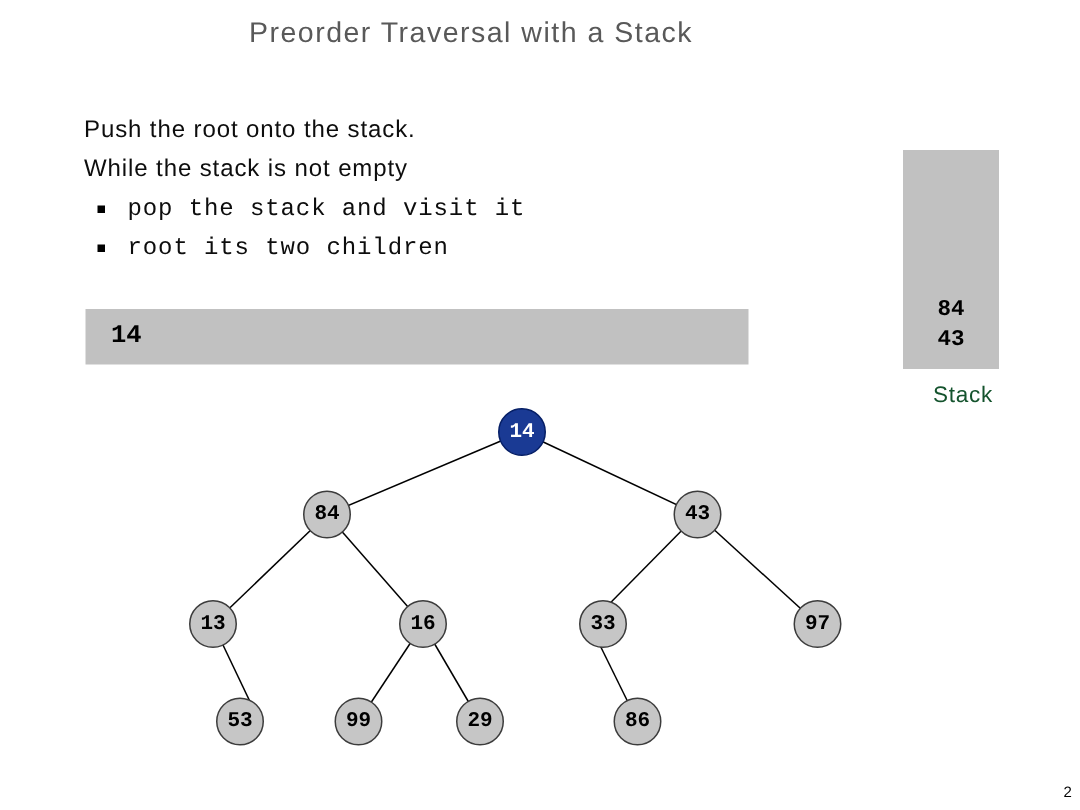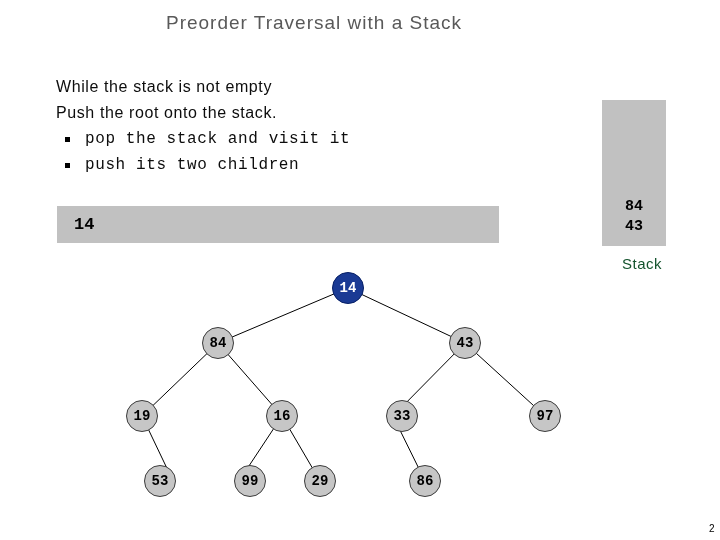--- a/index.html
+++ b/index.html
@@ -55,29 +55,29 @@
   .page-number{
     position:absolute;left:709px;top:523px;font-size:10px;color:#000;
   }
 </style>
 </head>
 <body>
 
 <div class="slide-title">Preorder Traversal with a Stack</div>
 
 <div class="algo">
+  <div class="algo-line">Push the root onto the stack.</div>
   <div class="algo-line">While the stack is not empty</div>
-  <div class="algo-line">Push the root onto the stack.</div>
   <div class="bullet-row">
     <span class="bullet-sq"></span>
     <span>pop the stack and visit it</span>
   </div>
   <div class="bullet-row">
     <span class="bullet-sq"></span>
-    <span>push its two children</span>
+    <span>root its two children</span>
   </div>
 </div>
 
 <div class="visited-box">
   <span>14</span>
 </div>
 
 <div class="stack-box">
   <div>84</div>
   <div>43</div>
@@ -94,23 +94,23 @@
     <line x1="465" y1="343" x2="545" y2="416" stroke="#000" stroke-width="1"></line>
     <line x1="142" y1="416" x2="173" y2="481" stroke="#000" stroke-width="1"></line>
     <line x1="282" y1="416" x2="239" y2="481" stroke="#000" stroke-width="1"></line>
     <line x1="282" y1="416" x2="320" y2="481" stroke="#000" stroke-width="1"></line>
     <line x1="393" y1="416" x2="425" y2="481" stroke="#000" stroke-width="1"></line>
   </svg>
 
   <div class="tree-node root" style="left:332px;top:272px;">14</div>
   <div class="tree-node" style="left:202px;top:327px;">84</div>
   <div class="tree-node" style="left:449px;top:327px;">43</div>
-  <div class="tree-node" style="left:126px;top:400px;">19</div>
+  <div class="tree-node" style="left:126px;top:400px;">13</div>
   <div class="tree-node" style="left:266px;top:400px;text-align:right;">16</div>
   <div class="tree-node" style="left:386px;top:400px;">33</div>
   <div class="tree-node" style="left:529px;top:400px;">97</div>
   <div class="tree-node" style="left:144px;top:465px;">53</div>
-  <div class="tree-node" style="left:234px;top:465px;text-align:center;">99</div>
+  <div class="tree-node" style="left:223px;top:465px;text-align:center;">99</div>
   <div class="tree-node" style="left:304px;top:465px;">29</div>
   <div class="tree-node" style="left:409px;top:465px;">86</div>
 </div>
 
 <div class="page-number">2</div>
 
 </body></html>

